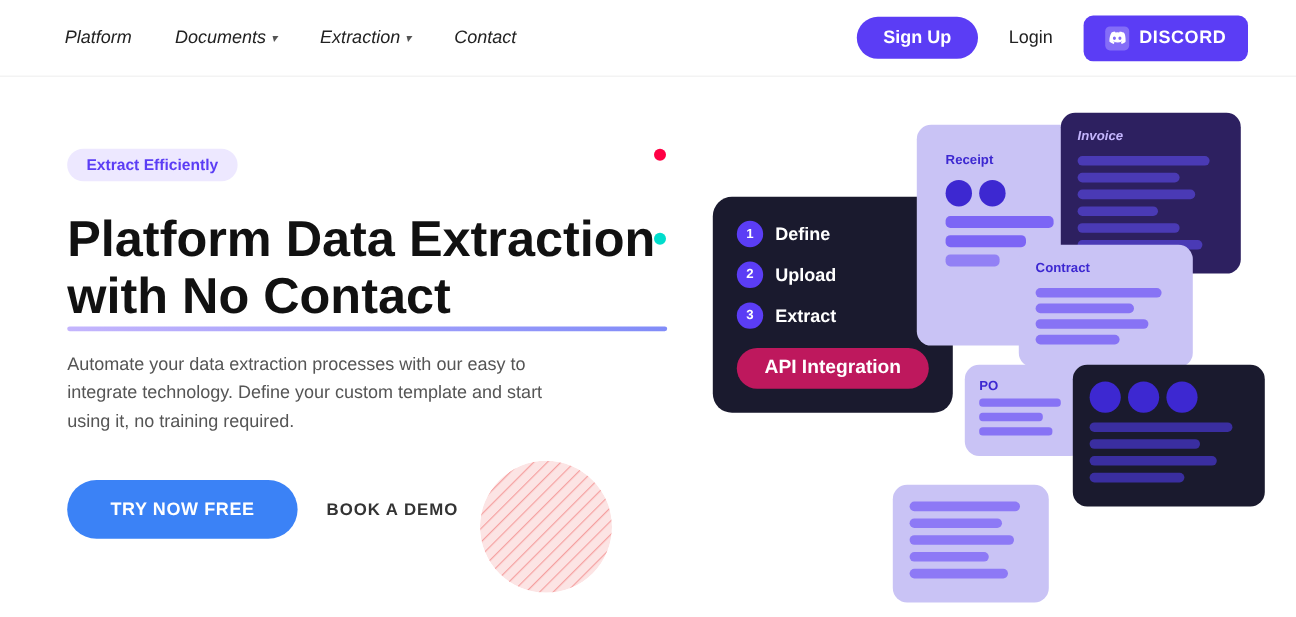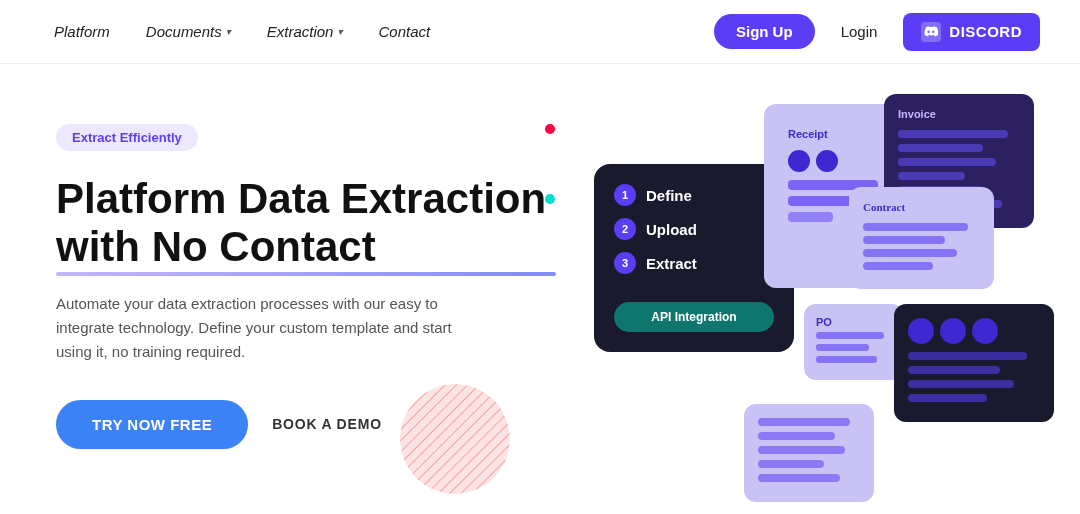--- a/index.html
+++ b/index.html
@@ -88,45 +88,45 @@
     .card-main {
       position: absolute; left: 20px; top: 80px;
       width: 200px; background: #1a1a2e; border-radius: 16px; padding: 20px; color: #fff;
     }
     .card-main .step { display: flex; align-items: center; gap: 10px; margin-bottom: 12px; font-size: 15px; font-weight: 600; }
     .step-num {
       width: 22px; height: 22px; border-radius: 50%; background: #5b3df5;
       display: flex; align-items: center; justify-content: center; font-size: 11px; font-weight: 700; flex-shrink: 0;
     }
     .btn-api {
-      margin-top: 28px; background: #0f766e; color: #fff; border-radius: 20px;
-      padding: 8px 16px; font-size: 12px; font-weight: 600; text-align: center;
+      margin-top: 16px; background: #be185d; color: #fff; border-radius: 20px;
+      padding: 8px 16px; font-size: 16px; font-weight: 600; text-align: center;
     }
 
     
     .card-receipt {
       position: absolute; left: 190px; top: 20px;
       width: 160px; background: #c9c3f5; border-radius: 12px; padding: 24px;
     }
     .card-label { font-size: 11px; font-weight: 700; color: #3d28d1; margin-bottom: 10px; }
     .line-block { height: 10px; border-radius: 4px; background: #5b3df5; margin-bottom: 6px; opacity: 0.7; }
     .circle-sm { width: 22px; height: 22px; border-radius: 50%; background: #3d28d1; display: inline-block; margin-right: 6px; }
 
     
     .card-invoice {
       position: absolute; right: 20px; top: 10px;
-      width: 150px; background: #2d2060; border-radius: 12px; padding: 14px;
+      width: 150px; background: #2d2060; border-radius: 12px; padding: 14px; font-style: italic;
     }
     .card-invoice .label { font-size: 11px; font-weight: 700; color: #c4b5fd; margin-bottom: 10px; }
     .inv-line { height: 8px; border-radius: 4px; background: #4a3ab5; margin-bottom: 6px; }
 
     
     .card-contract {
-      position: absolute; right: 60px; top: 103px;
-      width: 145px; background: #c9c3f5; border-radius: 12px; padding: 14px; font-family: Liberation Serif, serif;
+      position: absolute; right: 60px; top: 120px;
+      width: 145px; background: #c9c3f5; border-radius: 12px; padding: 14px;
     }
     .card-contract .label { font-size: 11px; font-weight: 700; color: #3d28d1; margin-bottom: 10px; }
     .cont-line { height: 8px; border-radius: 4px; background: #5b3df5; margin-bottom: 5px; opacity: 0.6; }
 
     
     .card-po {
       position: absolute; left: 230px; top: 220px;
       width: 100px; background: #c9c3f5; border-radius: 12px; padding: 12px;
     }
     .card-po .label { font-size: 11px; font-weight: 700; color: #3d28d1; margin-bottom: 4px; }

